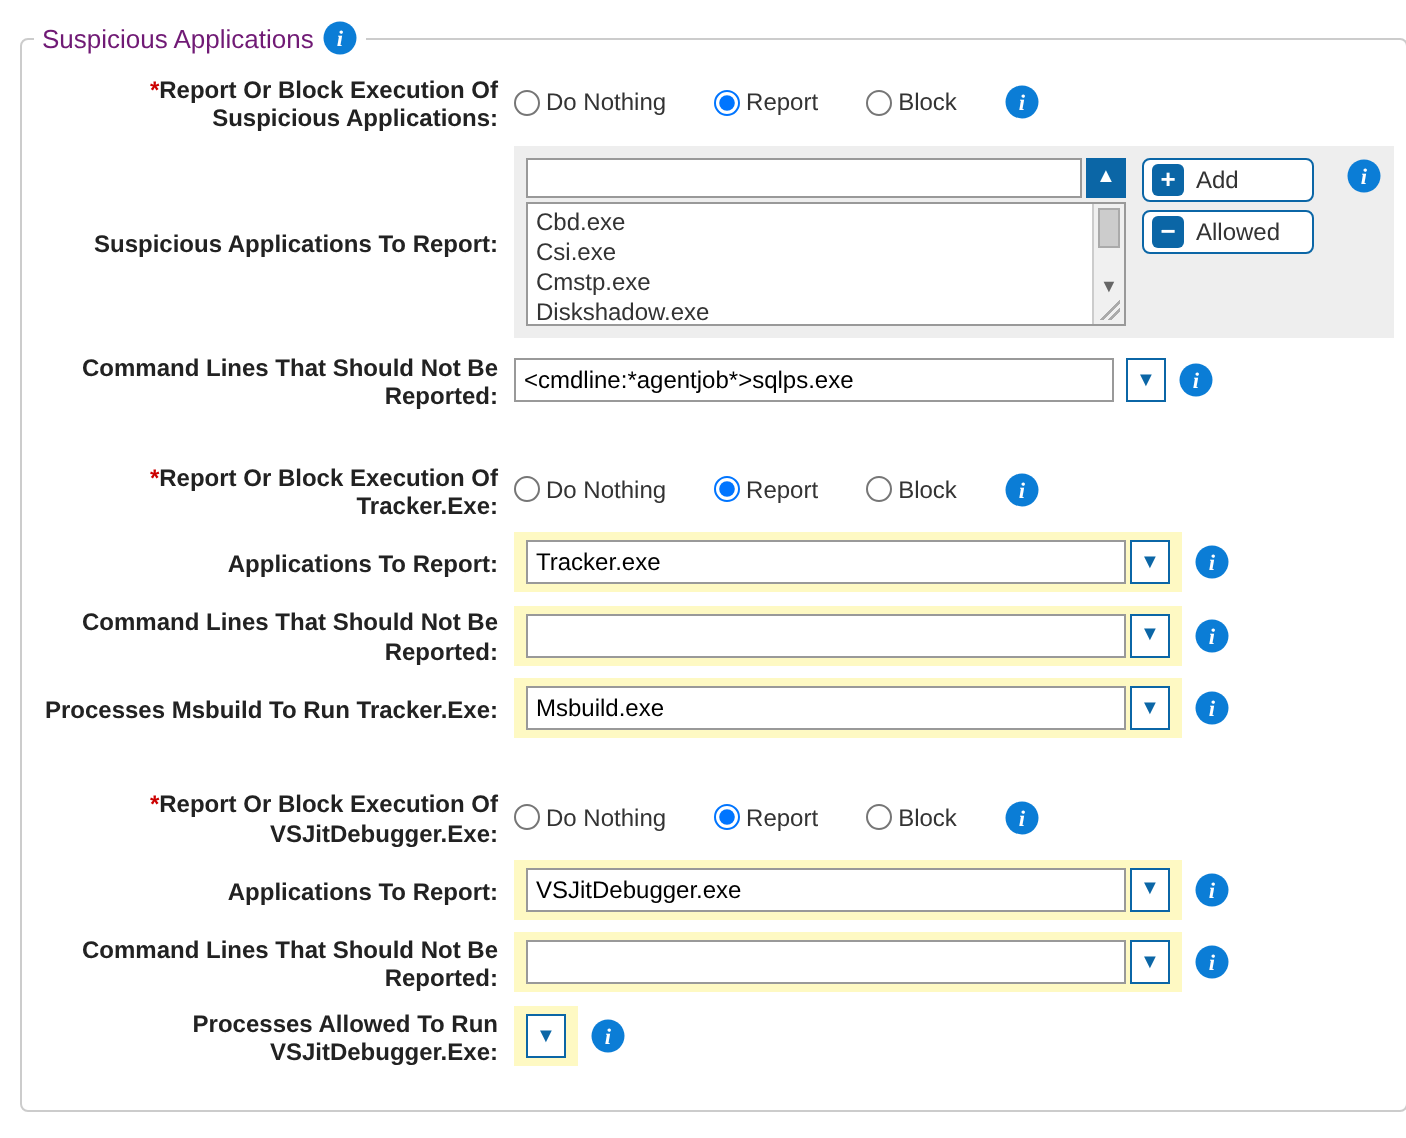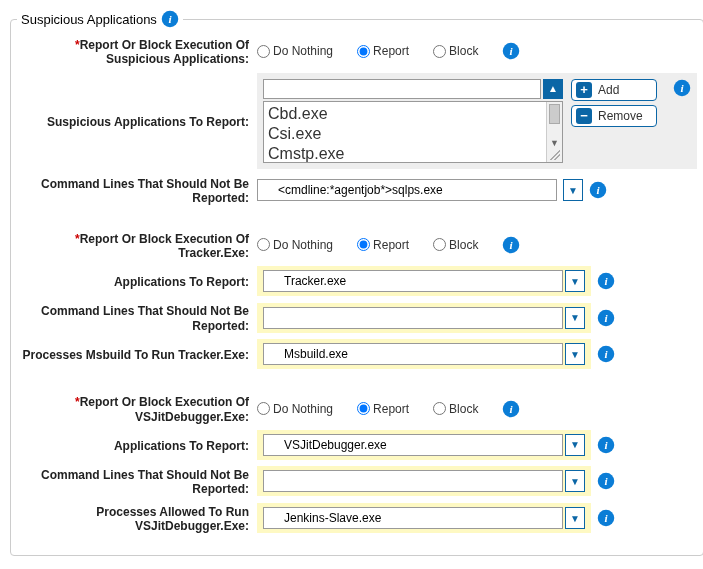--- a/index.html
+++ b/index.html
@@ -11,21 +11,21 @@
     color: #333;
     background: #fff;
   }
   fieldset.outer {
     border: 1px solid #ccc;
     border-radius: 4px;
     padding: 8px 6px 16px 6px;
     margin: 0;
   }
   legend.outer-legend {
-    color: #000000;
+    color: #701a75;
     padding: 0 4px;
     font-size: 13px;
     display: flex;
     align-items: center;
     gap: 4px;
   }
   .info-icon {
     display: inline-flex;
     align-items: center;
     justify-content: center;
@@ -107,21 +107,21 @@
   .listbox {
     border:1px solid #999;
     background:#fff;
     height: 62px;
     overflow:hidden;
     position:relative;
     margin-top:2px;
   }
   .listbox-inner {
     padding:2px 4px;
-    font-size:16px;
+    font-size:12px;
     color:#333;
     line-height:1.25;
   }
   .scroll-thumb {
     position:absolute;
     right:0; top:0;
     width:16px; height:100%;
     background:#f0f0f0;
     border-left:1px solid #ccc;
   }
@@ -160,21 +160,21 @@
     justify-content:center;
     color:#fff;
     font-weight:bold;
     font-size:13px;
     line-height:1;
   }
   .field-line {
     width: 300px;
     height: 22px;
     border:1px solid #999;
-    padding:0 20px;
+    padding:0 4px;
     font-size:12px;
     background:#fff;
   }
   .dd-btn {
     width:20px;height:22px;
     border:1px solid #0b66a6;
     background:#fff;
     color:#0b66a6;
     display:inline-flex;
     align-items:center;justify-content:center;
@@ -253,21 +253,21 @@
             <div class="resize-grip"></div>
           </div>
         </div>
         <div class="btn-stack">
           <button class="pill-btn">
               <span class="pill-icon">+</span>
               <span>Add</span>
             </button>
           <button class="pill-btn">
               <span class="pill-icon">−</span>
-              <span>Remove</span>
+              <span>Allowed</span>
             </button>
         </div>
         <span class="info-icon" style="margin-left:auto">
             <svg viewBox="0 0 24 24">
               <circle cx="12" cy="12" r="11" fill="#0b7dd6"></circle>
               <text x="12" y="17" text-anchor="middle" font-family="Georgia" font-style="italic" font-weight="bold" font-size="15" fill="#fff">i</text>
             </svg>
           </span>
       </div>
     </div>
@@ -428,21 +428,20 @@
         </span>
     </div>
   </div>
 
   <div class="row">
     <div class="label-col">
       <span>Processes Allowed To Run</span><br><span>VSJitDebugger.Exe:</span>
     </div>
     <div class="ctrl-col">
       <span class="ctrl-gray">
-        <input class="field-line" value="Jenkins-Slave.exe" style="">
         <span class="dd-btn">▼</span>
       </span>
       <span class="info-icon">
           <svg viewBox="0 0 24 24">
             <circle cx="12" cy="12" r="11" fill="#0b7dd6"></circle>
             <text x="12" y="17" text-anchor="middle" font-family="Georgia" font-style="italic" font-weight="bold" font-size="15" fill="#fff">i</text>
           </svg>
         </span>
     </div>
   </div>

